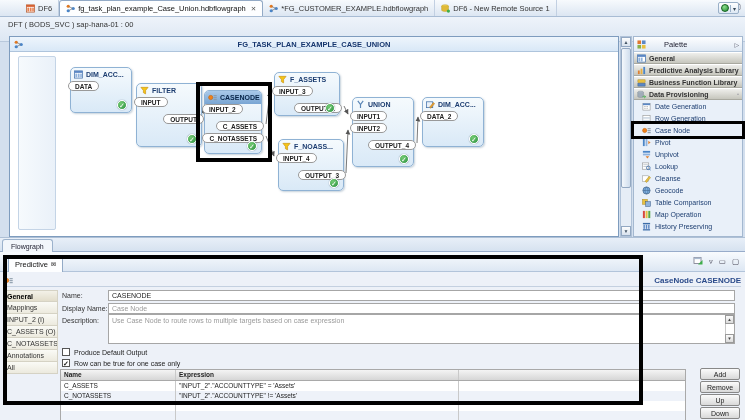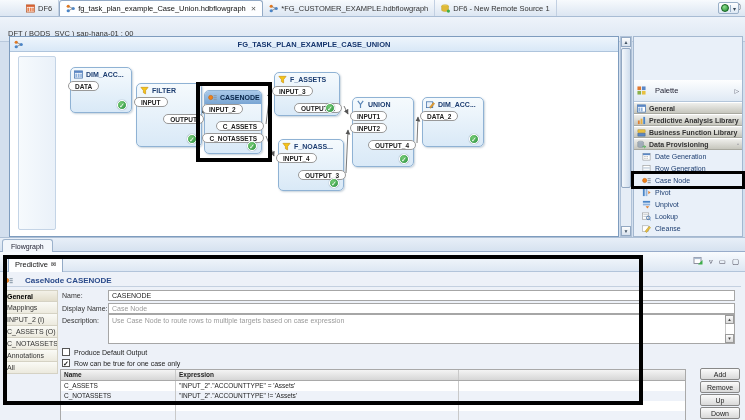--- a/index.html
+++ b/index.html
@@ -10,21 +10,21 @@
   .tabbar { position:absolute; left:0; top:0; width:745px; height:17px;
     background:linear-gradient(#f7fafd,#dce6f2); border-bottom:1px solid #a8bcd4; display:flex; align-items:stretch;padding-left:20px; }
   .etab { display:flex; align-items:center; gap:3px; padding:0 6px; font-size:7.5px; color:#333;
     border-right:1px solid #c2d0e2; white-space:nowrap; }
   .etab.active { background:#fdfeff; border:1px solid #93aac6; border-bottom:none; border-radius:3px 3px 0 0; font-weight:normal; color:#111; }
   .etab .close { font-size:6.5px; color:#555; margin-left:2px; }
   .wctl { position:absolute; right:4px; top:2px; display:flex; gap:4px; font-size:8px; color:#445; }
 
   
   .ctxbar { position:absolute; left:0; top:17px; width:745px; height:17px; background:linear-gradient(#eef3fa,#dde7f3);
-    border-bottom:1px solid #b8c8dc; display:flex; align-items:flex-start; padding:12px 8px; font-size:7.5px; color:#333; }
+    border-bottom:1px solid #b8c8dc; display:flex; align-items:flex-end; padding:12px 8px; font-size:7.5px; color:#333; }
   .runbox { position:absolute; right:6px; top:2px; display:flex; align-items:center; gap:1px;
     border:1px solid #9ab0c8; background:linear-gradient(#fff,#dde8f4); border-radius:2px; padding:1px 2px; }
   .rundot { width:8px; height:8px; border-radius:50%; background:radial-gradient(circle at 35% 30%,#8fe08f,#1f8a2f); border:1px solid #14621f; }
   .runarr { font-size:6px; color:#345; border-left:1px solid #9ab0c8; padding-left:2px; }
 
   
   .editor { position:absolute; left:9px; top:36px; width:610px; height:201px; background:#fff; border:1px solid #7e9cbe; }
   .fg-header { position:absolute; left:10px; top:37px; width:608px; height:15px;
     background:linear-gradient(#eef5fc,#d9e8f7); border-bottom:1px solid #aec4dc; display:flex; align-items:center; }
   .fg-title { position:absolute; left:0; right:0; text-align:center; font-size:7.5px; font-weight:bold; color:#16366e; }
@@ -53,42 +53,42 @@
 
   
   .vscroll { position:absolute; left:620px; top:36px; width:12px; height:201px; background:#e6edf6; border:1px solid #b0c2d8; }
   .vs-btn { width:10px; height:10px; background:linear-gradient(#fdfdfd,#d8e2ee); border:1px solid #93a8c2; font-size:5px; color:#456;
     text-align:center; line-height:9px; }
   .vs-btn.bottom { position:absolute; bottom:0; }
   .vs-thumb { position:absolute; top:11px; left:0; width:10px; height:140px; background:linear-gradient(90deg,#f4f8fc,#cfdded); border:1px solid #93a8c2; border-radius:2px; }
 
   
   .palette { position:absolute; left:633px; top:36px; width:110px; height:201px; background:#e9f0f9; border:1px solid #a4b8d0; }
-  .pal-head { height:22px; background:linear-gradient(#fdfeff,#dfe9f4); border-bottom:1px solid #b4c6da;
-    display:flex; align-items:center; gap:9px; padding:0 3px; font-size:7.5px; color:#223;margin-top:43px; }
+  .pal-head { height:15px; background:linear-gradient(#fdfeff,#dfe9f4); border-bottom:1px solid #b4c6da;
+    display:flex; align-items:center; gap:18px; padding:0 3px; font-size:7.5px; color:#223; }
   .pal-head .chev { margin-left:auto; font-size:6px; color:#556; }
   .pal-sec { height:12px; display:flex; align-items:center; gap:3px; padding:0 3px; font-size:7px; font-weight:bold; color:#333;
     background:linear-gradient(#efefec,#c6c6bd); border-bottom:1px solid #a9a9a0; border-top:1px solid #fff; }
   .pal-sec .pin { margin-left:auto; font-size:5.5px; color:#667; }
   .pal-item { height:12px; display:flex; align-items:center; gap:4px; padding:0 2px 0 8px; font-size:7px; color:#1c3d70; position:relative; }
   .pal-item.annotated { outline:3px solid #000; outline-offset:0; z-index:30; }
 
   
   .fgtabs { position:absolute; left:0; top:237px; width:745px; height:15px; background:linear-gradient(#e8eff8,#d6e2f0); border-top:1px solid #aec0d6; border-bottom:1px solid #98accA; }
   .fgtab { position:absolute; left:2px; top:1px; height:14px; padding:0 8px; background:#f2f6fb; border:1px solid #9cb2cc; border-bottom:none;
     border-radius:3px 3px 0 0; font-size:7px; color:#223; line-height:13px; }
 
   
   .props { position:absolute; left:0; top:252px; width:745px; height:168px; background:#edf1f8; }
   .props-tabbar { position:absolute; left:0; top:0; width:745px; height:20px; background:linear-gradient(#f8fbfe,#dde7f3); border-bottom:1px solid #b2c4da; }
   .props-tab { position:absolute; left:8px; top:3px; height:17px; padding:0 6px; background:#fdfeff; border:1px solid #93aac6; border-bottom:none;
     border-radius:3px 3px 0 0; font-size:7.5px; line-height:15px; color:#111; display:flex; gap:3px; align-items:center; }
   .props-icons { position:absolute; right:6px; top:3px; display:flex; gap:6px; align-items:center; font-size:7.5px; color:#445; }
   .props-title { position:absolute; left:4px; top:22px; width:737px; height:13px; display:flex; align-items:center; gap:12px;
-    font-size:8px; font-weight:bold; color:#2a4a8a; border-bottom:1px solid #c4d0e0; }
+    font-size:8px; font-weight:bold; color:#2a4a8a; border-bottom:1px solid #c4d0e0;justify-content:space-between; }
   .side { position:absolute; left:3px; top:38px; width:55px; }
   .side-item { height:12px; line-height:11px; padding-left:3px; font-size:7px; color:#333; background:linear-gradient(#fafaf6,#eceade);
     border:1px solid #d5d2c4; border-top:none; white-space:nowrap; overflow:hidden; }
   .side-item:first-child { border-top:1px solid #d5d2c4; }
   .side-item.selected { font-weight:bold; background:linear-gradient(#f3f1e8,#e2ddcb); color:#000; }
   .flabel { position:absolute; font-size:7px; color:#333; }
   .field { position:absolute; left:108px; width:627px; height:11px; background:#fff; border:1px solid #a6a6a6; font-size:7px; line-height:10px; padding:0 3px; }
   .field.ghost { color:#9a9a9a; }
   .descbox { position:absolute; left:108px; top:62px; width:627px; height:30px; background:#fff; border:1px solid #a6a6a6; font-size:7px; color:#9a9a9a; padding:2px 12px 2px 3px; }
   .desc-rail { position:absolute; right:0; top:0; width:9px; height:100%; border-left:1px solid #c8c8c8; }

